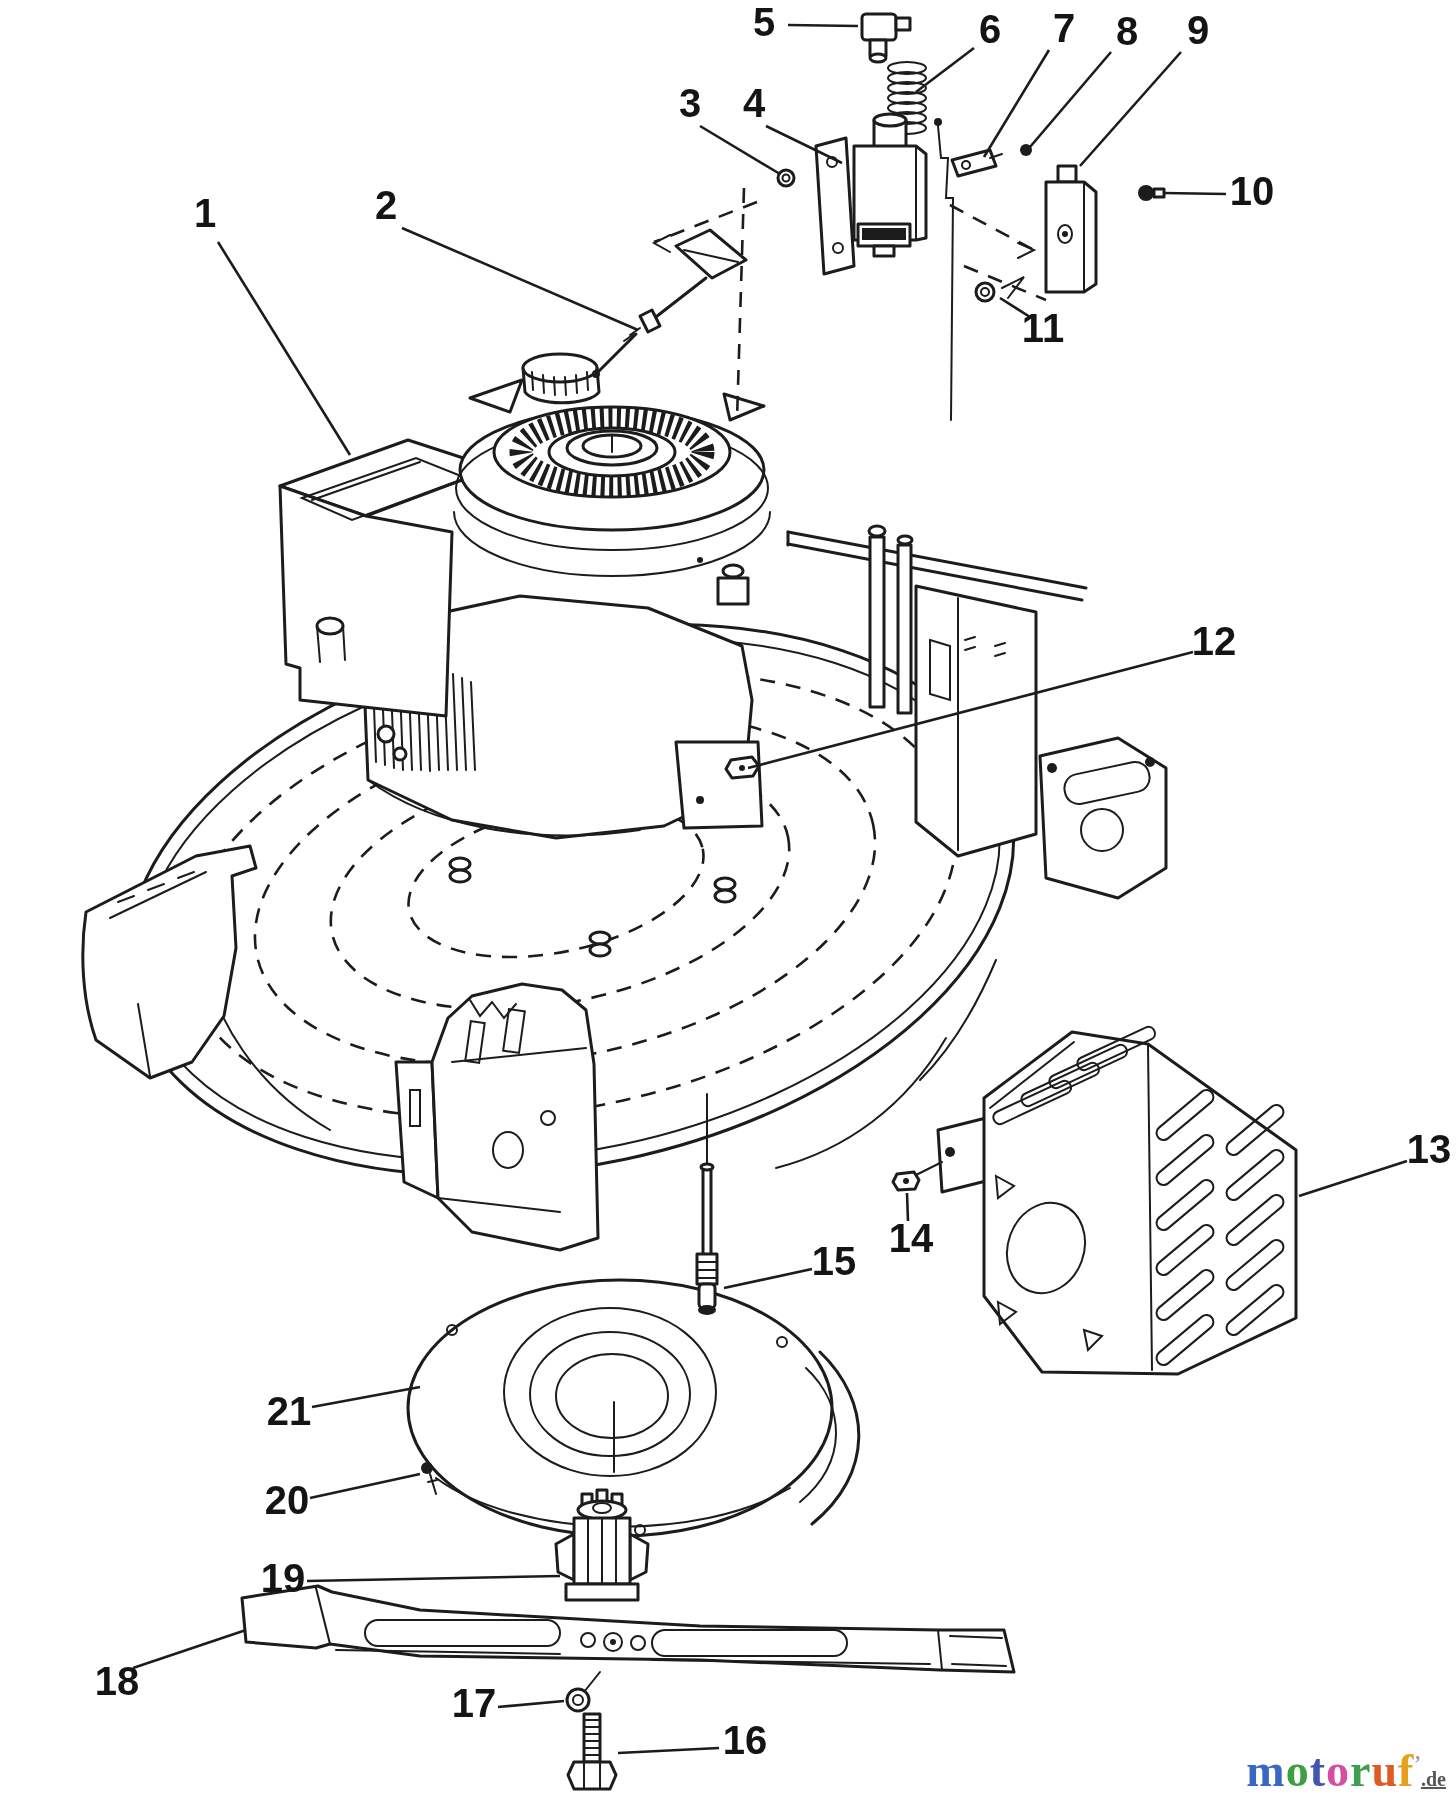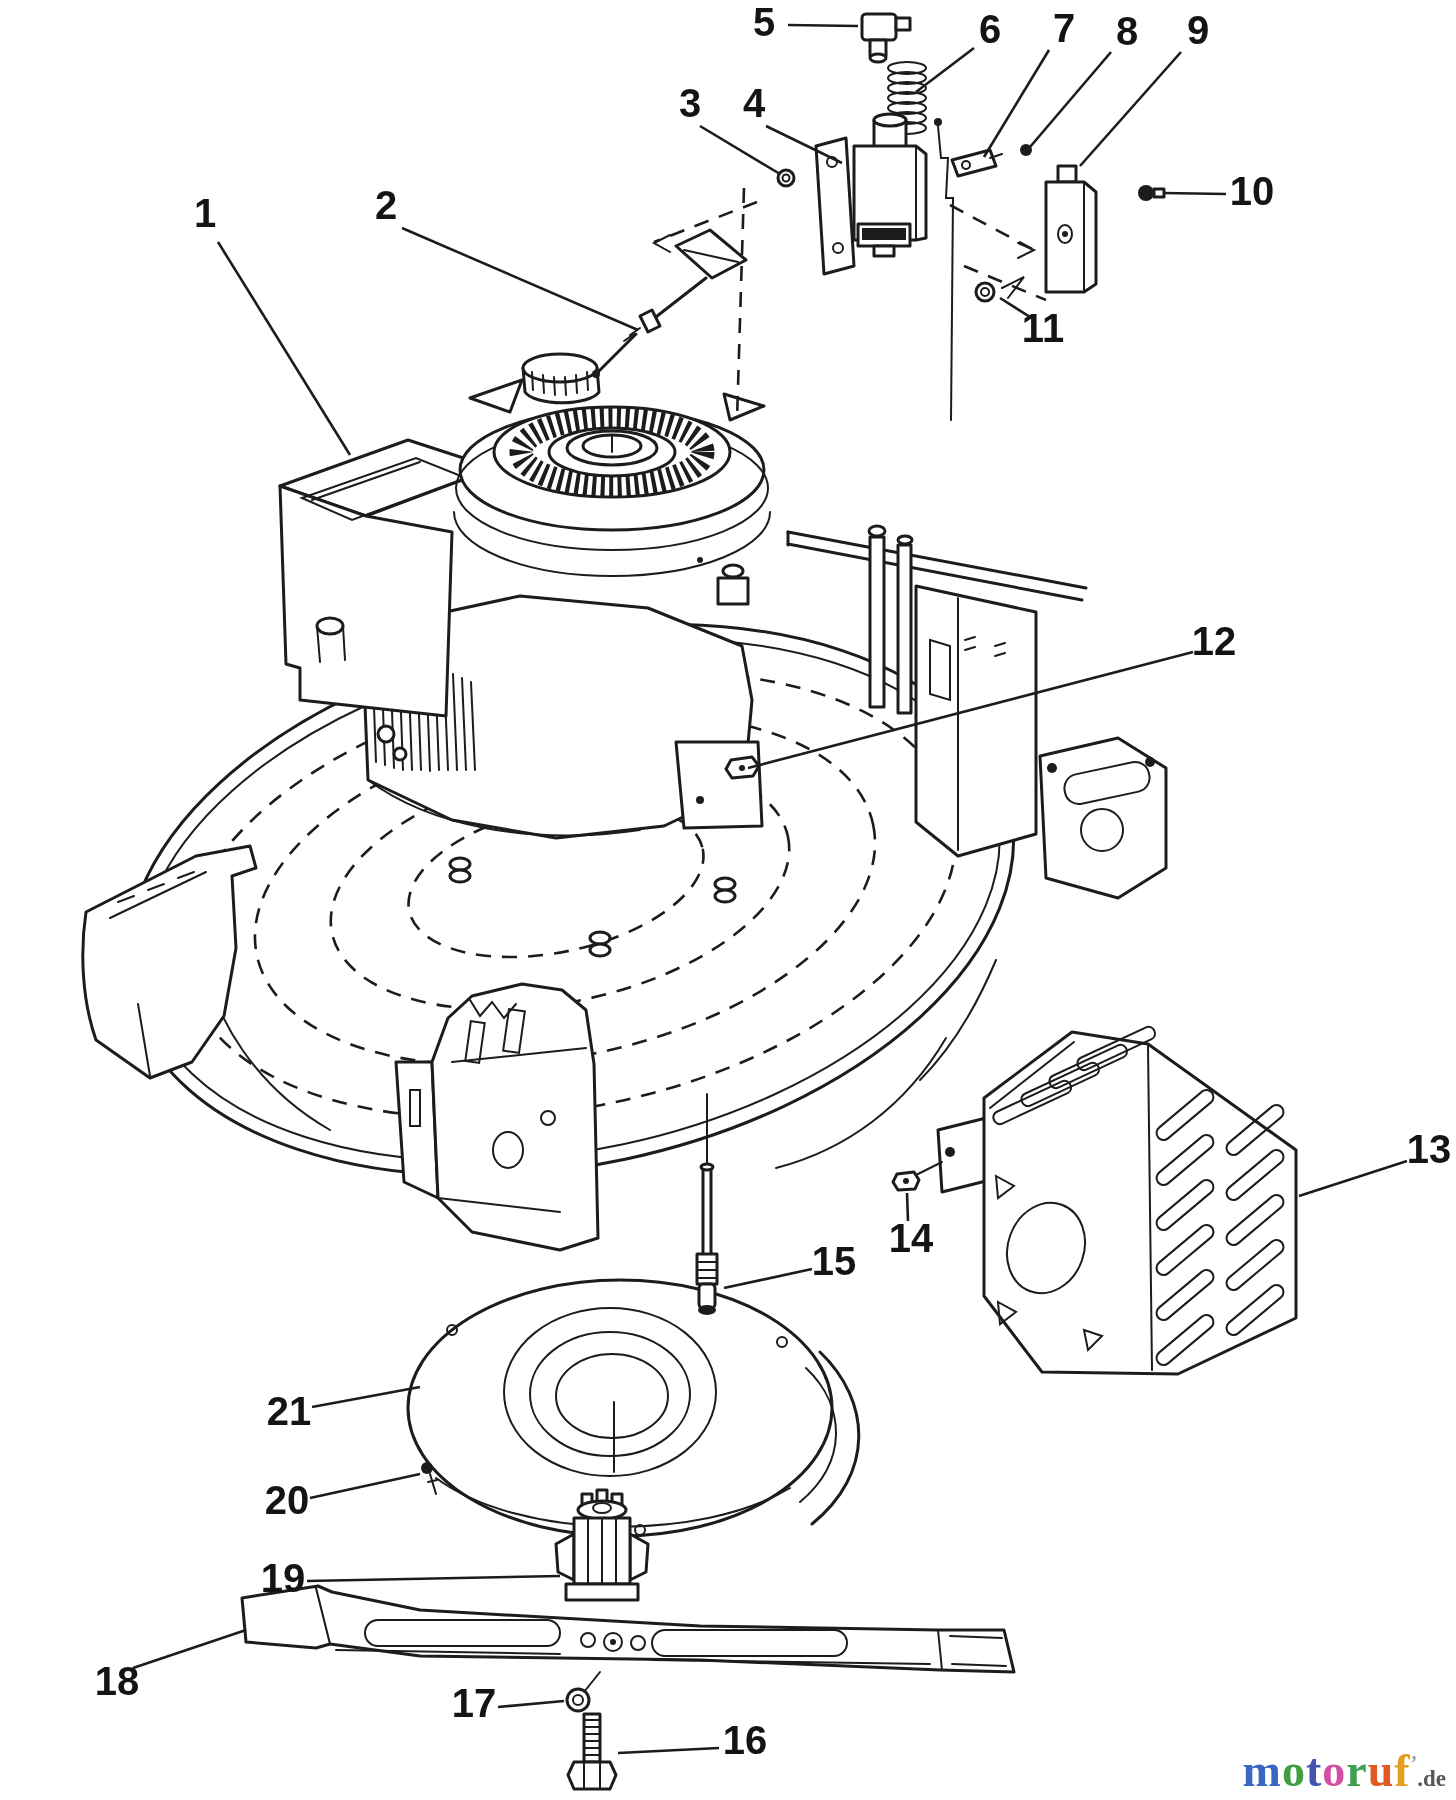--- a/index.html
+++ b/index.html
@@ -11,21 +11,21 @@
   .s{fill:none;stroke:#1c1c1c;stroke-width:3;stroke-linecap:round;stroke-linejoin:round;}
   .t{fill:none;stroke:#1c1c1c;stroke-width:2;stroke-linecap:round;}
   .d{fill:none;stroke:#1c1c1c;stroke-width:2.6;stroke-dasharray:15 11;}
   .f{fill:#1c1c1c;stroke:none;}
   .lead{stroke:#1c1c1c;stroke-width:2.6;}
   text.num{font-family:"Liberation Sans",sans-serif;font-weight:700;font-size:40px;fill:#141414;}
   
   .logo{position:absolute;right:10px;bottom:6px;font-family:"Liberation Serif",serif;
         font-weight:700;font-size:46px;line-height:1;letter-spacing:1px;user-select:none;}
   .logo .tick{font-size:20px;vertical-align:super;letter-spacing:0;}
-  .logo .suffix{font-size:23px;letter-spacing:0;}
+  .logo .suffix{font-size:20px;letter-spacing:0;text-decoration:underline;}
 </style>
 </head>
 <body>
 
 <div class="stage">
 <svg id="dsvg" width="1456" height="1800" viewBox="0 0 1456 1800">
 
   <g>
     <ellipse class="o" cx="570" cy="900" rx="450" ry="265" transform="rotate(-12 570 900)"></ellipse>
     <ellipse class="t" cx="570" cy="900" rx="436" ry="250" transform="rotate(-12 570 900)"></ellipse>

